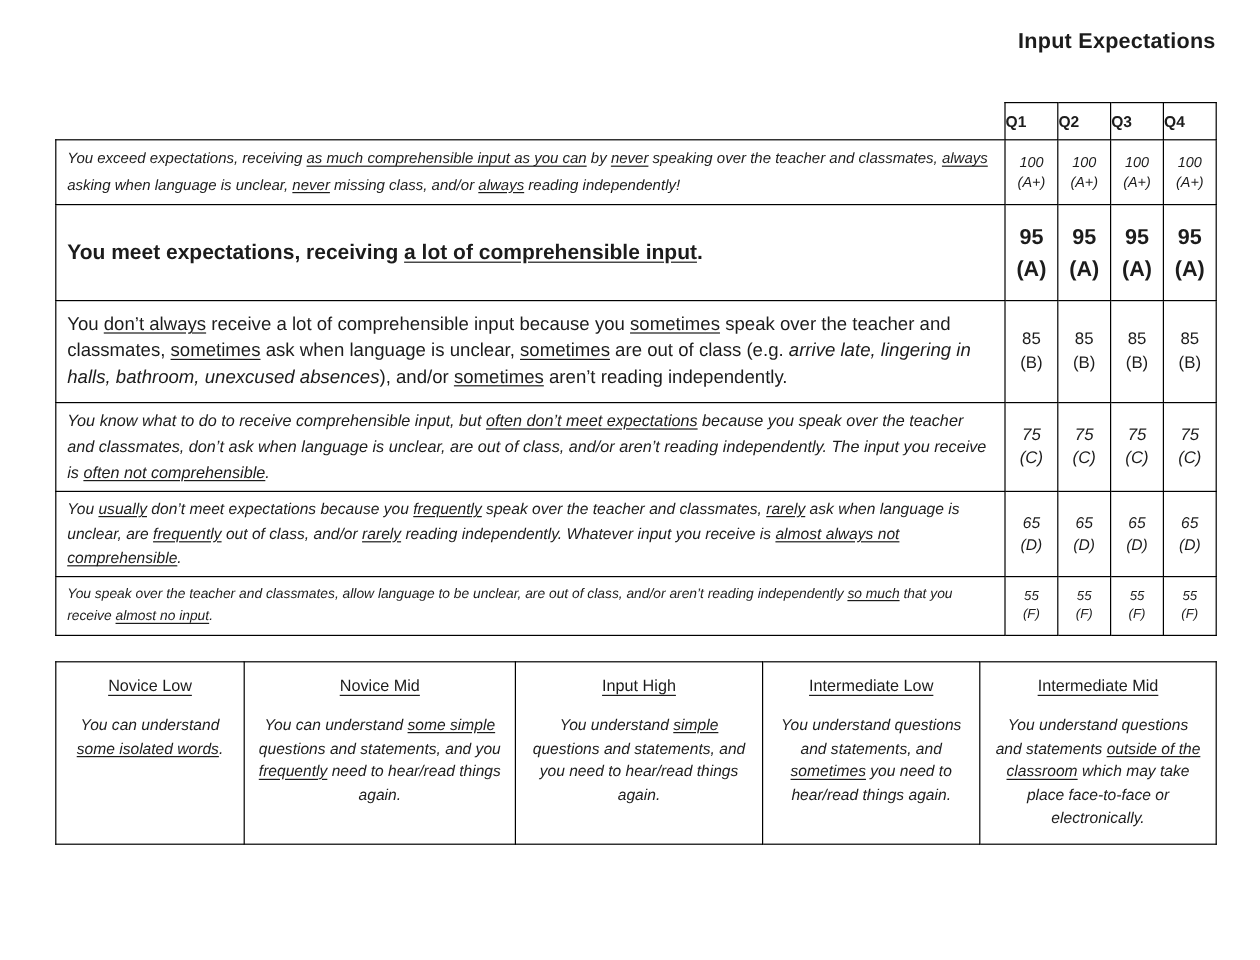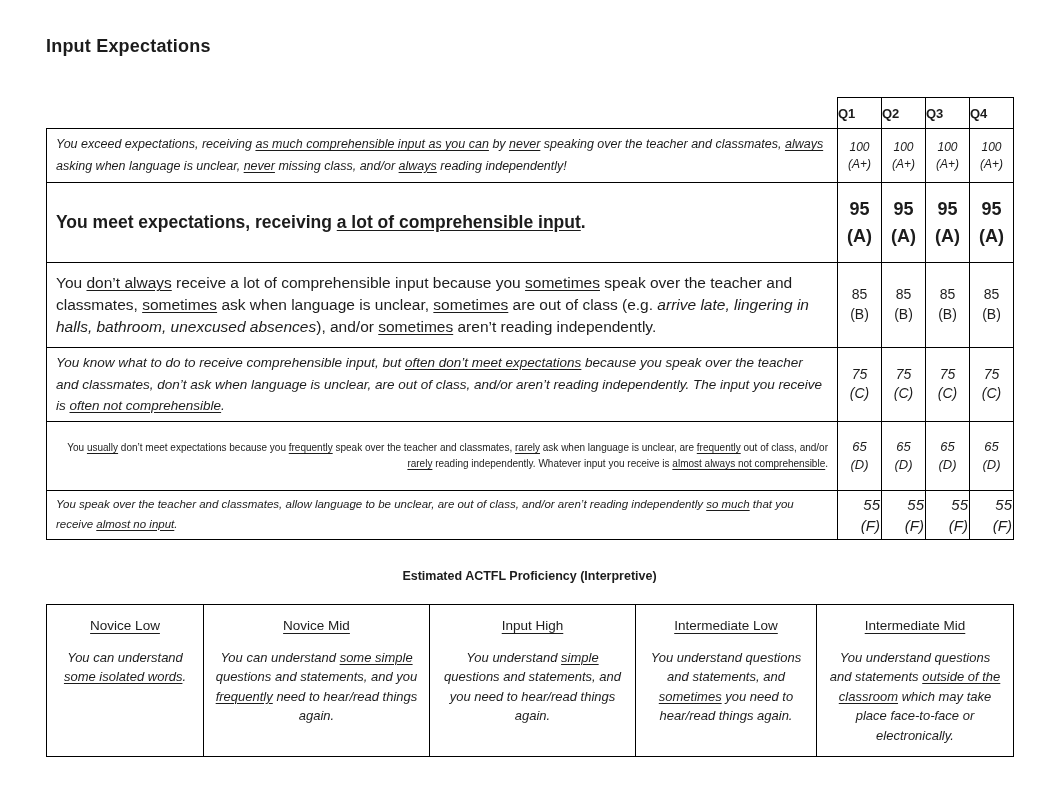--- a/index.html
+++ b/index.html
@@ -2,21 +2,21 @@
 <html><head>
 <meta charset="utf-8">
 <style>
   * { margin:0; padding:0; box-sizing:border-box; }
   html,body { background:#e9e9e9; }
   .page {
     width:1050px; height:800px; background:#ffffff; margin:0 auto;
     font-family:"Liberation Sans", sans-serif; color:#1c1c1c;
     position:relative; overflow:hidden;
   }
-  .doc-header { display:flex; justify-content:space-between; align-items:flex-end; padding:36px 37px 0 46px; }
+  .doc-header { display:flex; justify-content:flex-end; align-items:flex-end; padding:24px 37px 0 46px; }
   .doc-title { font-size:18px; font-weight:bold; letter-spacing:0.2px; }
   .name-block { font-size:17px; font-weight:bold; white-space:nowrap; }
   .name-line { font-weight:bold; letter-spacing:-0.5px; }
 
   table { border-collapse:collapse; table-layout:fixed; }
   .rubric { margin:40px 0 0 46px; width:967px; }
   .rubric td { border:1px solid #000; vertical-align:middle; }
   .qhead td { font-weight:bold; font-size:13px; text-align:left; height:31px; padding:0; }
   .qhead td.spacer { border:none; background:transparent; }
   .rubric .desc { text-align:left; padding:4px 9px; }
@@ -33,26 +33,26 @@
 
   .r3 td { height:85px; }
   .r3 .desc { font-size:15.5px; line-height:1.4; }
   .r3 .score { font-size:14px; }
 
   .r4 td { height:70px; }
   .r4 .desc { font-style:italic; font-size:13.5px; line-height:1.6;margin-top:40px; }
   .r4 .score { font-style:italic; font-size:14px; }
 
   .r5 td { height:69px; }
-  .r5 .desc { font-size:10px; line-height:1.6;text-align:right; }
+  .r5 .desc { font-style:italic; font-size:13px; line-height:1.6; }
   .r5 .score { font-style:italic; font-size:13px; }
 
   .r6 td { height:49px; }
   .r6 .desc { font-style:italic; font-size:11.5px; line-height:1.7; }
-  .r6 .score { font-style:italic; font-size:15px;text-align:right; }
+  .r6 .score { font-style:italic; font-size:11px; }
 
   .section-title { text-align:center; font-weight:bold; font-size:12.5px; margin:29px 37px 0 46px; }
 
   .actfl { margin:21px 0 0 46px; width:967px; }
   .actfl td { border:1px solid #000; vertical-align:top; text-align:center; padding:11px 11px; height:147px; }
   .level-name { font-size:13.5px; text-decoration:underline; text-underline-offset:3px; display:inline-block; margin-bottom:15px; }
   .level-desc { font-style:italic; font-size:13px; line-height:1.5; }
 
   .desc u, .level-desc u { text-underline-offset:2px; }
   .footer { text-align:center; font-size:11.5px; color:#3d3d3d; margin-top:23px; }
@@ -198,21 +198,20 @@
             <span>(F)</span>
           </td>
       <td class="score">
             <span>55</span>
             <span>(F)</span>
           </td>
     </tr>
   </tbody>
     </table>
 
-  <div class="section-title">Estimated ACTFL Proficiency (Interpretive)</div>
 
   <table class="actfl">
     <colgroup>
       <col style="width:157px">
         <col style="width:226px">
         <col style="width:206px">
         <col style="width:181px">
         <col style="width:197px">
     </colgroup>
     <tbody>

